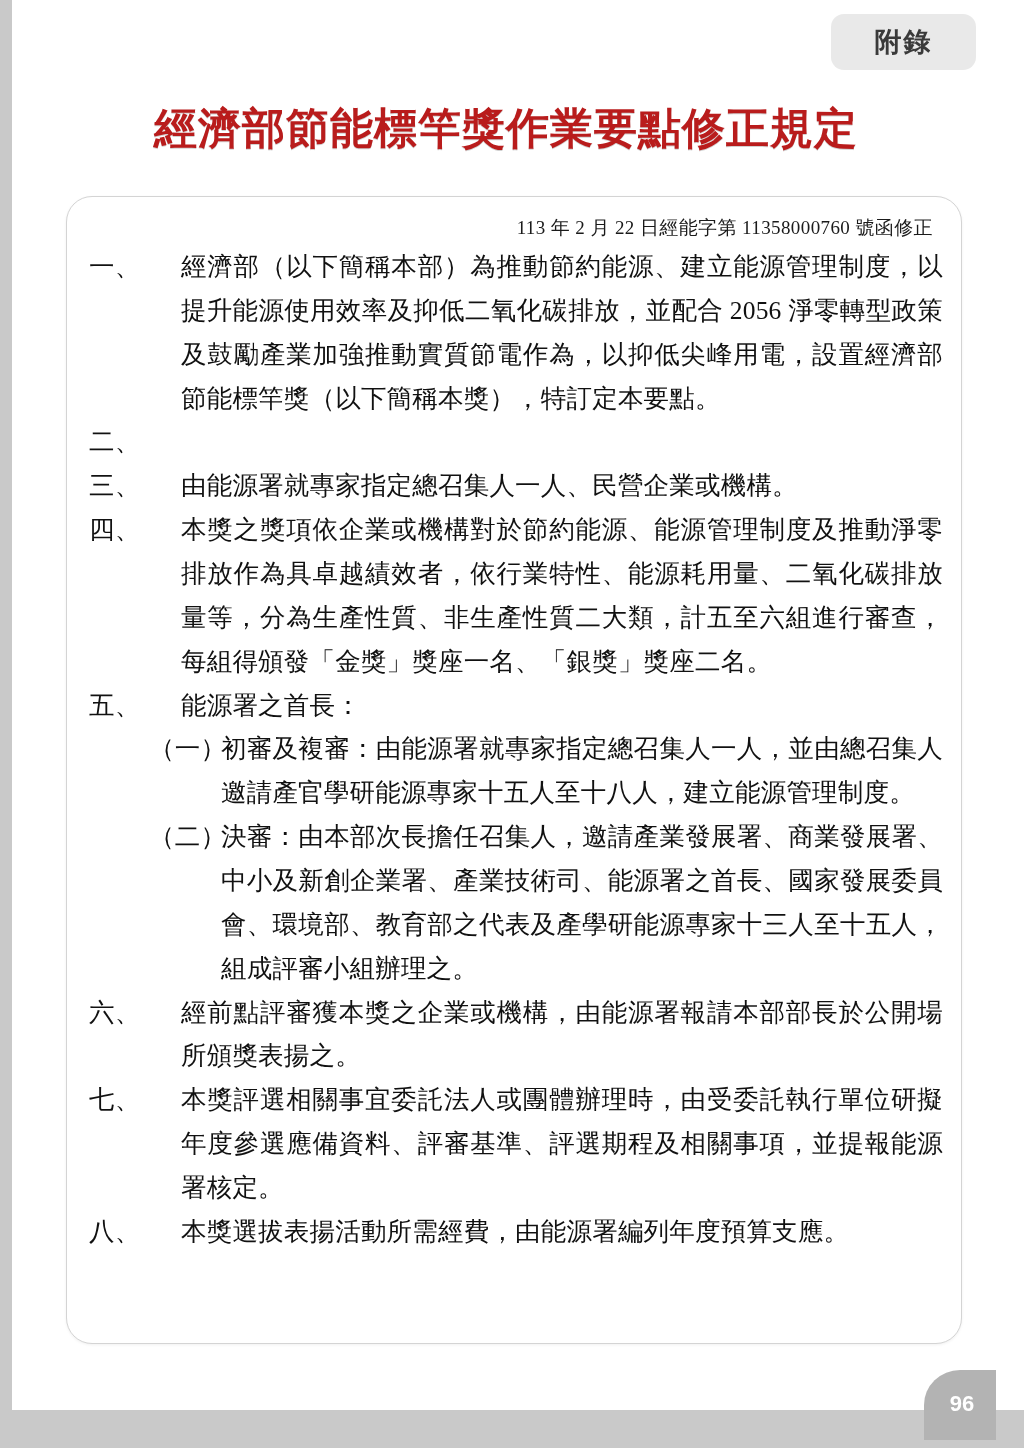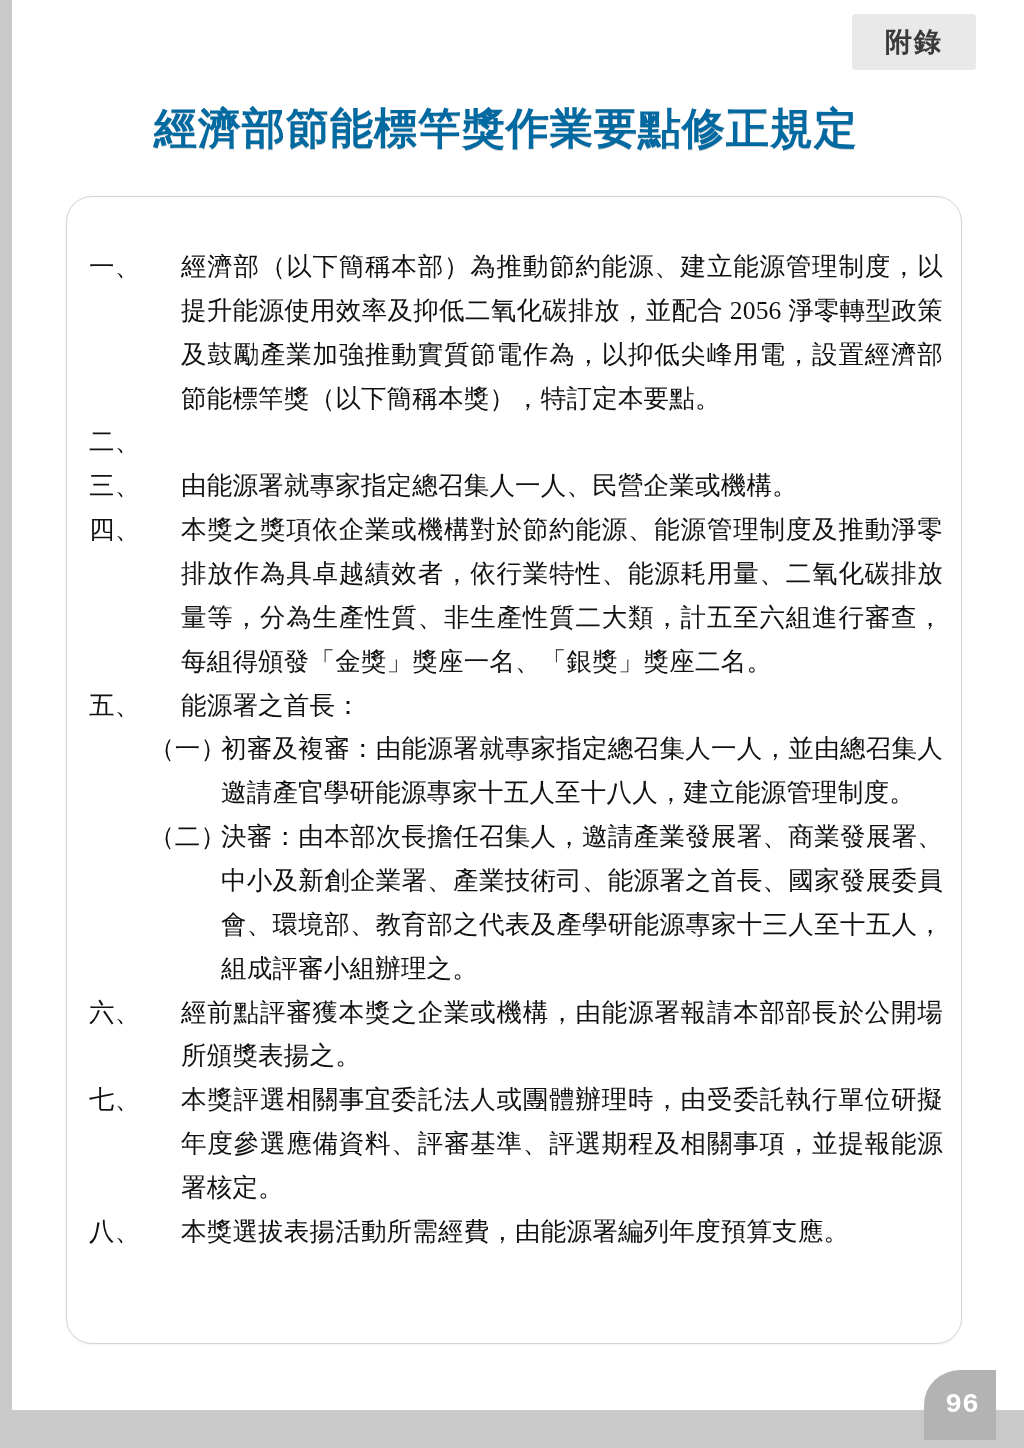--- a/index.html
+++ b/index.html
@@ -31,24 +31,24 @@
     width: 1012px;
     height: 1410px;
     background: #ffffff;
   }
 
   
   .appendix-tab {
     position: absolute;
     right: 48px;
     top: 14px;
-    width: 124px;
+    width: 145px;
     height: 56px;
     background: #e9e9e9;
-    border-radius: 3px;
+    border-radius: 13px;
     display: flex;
     align-items: center;
     justify-content: center;
   }
   .appendix-tab span {
     font-family: "Liberation Serif", "DejaVu Serif", serif;
     font-size: 27px;
     color: #3a3a3a;
     letter-spacing: 2px;
     font-weight: 700;
@@ -57,21 +57,21 @@
   
   .doc-title {
     position: absolute;
     left: 0;
     top: 100px;
     width: 1012px;
     text-align: center;
     font-family: Liberation Sans, sans-serif;
     font-size: 43px;
     font-weight: 700;
-    color: #0369a1;
+    color: #b91c1c;
     letter-spacing: 1px;
     text-shadow: 0 1px 0 rgba(0,0,0,0.18);
   }
 
   
   .content-card {
     position: absolute;
     left: 66px;
     top: 196px;
     width: 896px;
@@ -148,22 +148,22 @@
   }
   .page-number {
     position: absolute;
     right: 40px;
     top: 1382px;
     width: 44px;
     height: 44px;
     display: flex;
     align-items: center;
     justify-content: center;
-    font-family: Liberation Mono, monospace;
-    font-size: 28px;
+    font-family: Liberation Sans, sans-serif;
+    font-size: 22px;
     font-weight: 700;
     color: #ffffff;
   }
   .page-number-bg {
     position: absolute;
     right: 28px;
     top: 1370px;
     width: 72px;
     height: 70px;
     background: #b3b3b3;
@@ -186,20 +186,21 @@
   <div class="page-white"></div>
   <div class="left-edge"></div>
 
   <div class="appendix-tab">
     <span>附錄</span>
   </div>
 
   <div class="doc-title">經濟部節能標竿獎作業要點修正規定</div>
 
   <div class="content-card">
+    <div class="revision-line">113 年 2 月 22 日經能字第 11358000760 號函修正</div>
 
     <div class="body-text" id="clause-list">
         <div class="clause">
           <div class="clause-num">一、</div>
           <div class="clause-body">經濟部（以下簡稱本部）為推動節約能源、建立能源管理制度，以提升能源使用效率及抑低二氧化碳排放，並配合 2056 淨零轉型政策及鼓勵產業加強推動實質節電作為，以抑低尖峰用電，設置經濟部節能標竿獎（以下簡稱本獎），特訂定本要點。</div>
         </div>
         <div class="clause">
           <div class="clause-num">二、</div>
         </div>
         <div class="clause">

